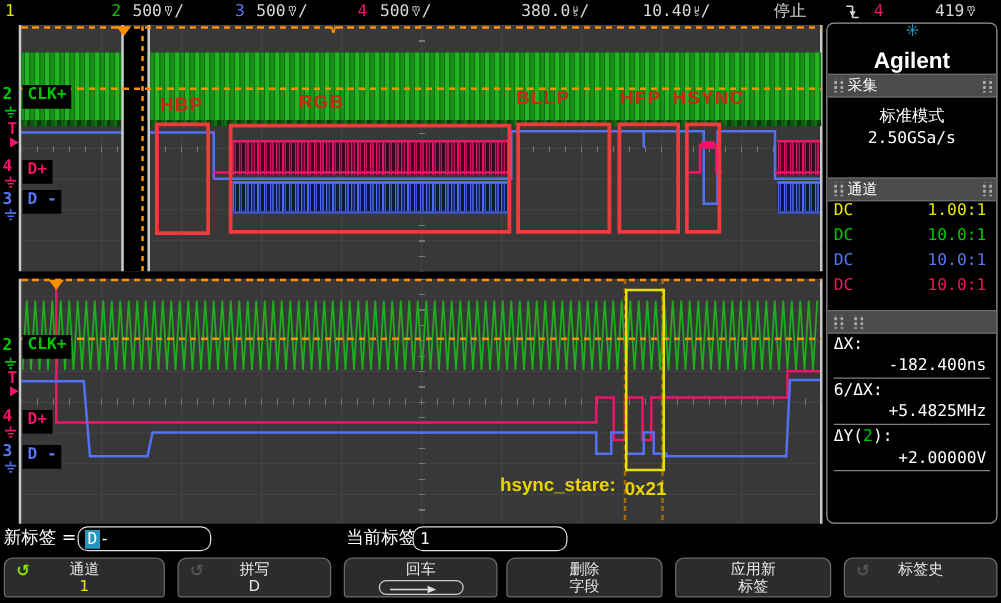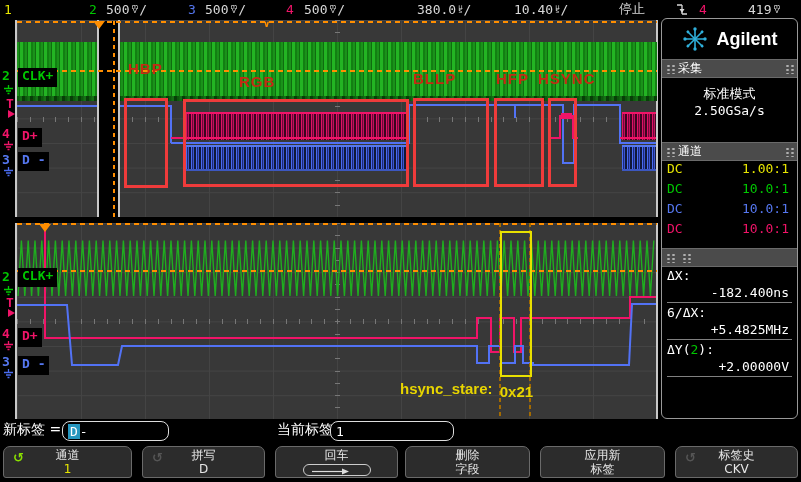--- a/index.html
+++ b/index.html
@@ -39,21 +39,21 @@
            font:bold 13px "DejaVu Sans Mono",monospace;}
   .mark{position:absolute;font:bold 13px "DejaVu Sans Mono",monospace;line-height:13px;}
   .triR{position:absolute;width:0;height:0;border-top:4px solid transparent;border-bottom:4px solid transparent;
         border-left:7px solid #f01468;}
   .ybox{position:absolute;border:2px solid #e8e000;}
   .ytext{position:absolute;font:bold 15px "Liberation Sans",sans-serif;color:#e8d500;}
   
   .sidebar{position:absolute;left:661px;top:18px;width:137px;height:401px;background:#000;
            border:1px solid #999;border-radius:6px;box-sizing:border-box;overflow:hidden;}
   .brand{height:40px;display:flex;align-items:center;justify-content:center;gap:9px;color:#fff;
-         font:bold 18px "Liberation Sans",sans-serif;}
+         font:bold 18px "Liberation Sans",sans-serif;flex-direction:column;}
   .shead{height:17px;background:#4b4b4b;border-top:1px solid #6a6a6a;border-bottom:1px solid #6a6a6a;
          display:flex;align-items:center;}
   .shead .t{flex:1;text-align:left;color:#fff;font-size:12px;}
   .grip{width:10px;height:11px;margin:0 3px;
         background-image:radial-gradient(circle,#b0b0b0 1px,transparent 1.4px);
         background-size:5px 4px;background-position:1px 1px;}
   .acq{height:64px;color:#fff;font-size:13px;text-align:center;padding-top:7px;box-sizing:border-box;line-height:17px;}
   .chrow{display:flex;justify-content:space-between;padding:0 8px 0 5px;height:20px;line-height:20px;
          font:13px "DejaVu Sans Mono",monospace;}
   .cur{color:#fff;font:13px "DejaVu Sans Mono",monospace;padding:0 5px;}
@@ -185,21 +185,21 @@
   <div class="dashH" style="left:17px;top:21px;width:640px;"></div>
   <div class="dashH" style="left:17px;top:70px;width:640px;"></div>
   <div class="triD" style="left:93px;top:21px;"></div>
   <div class="caret" style="left:263px;top:19px;">∨</div>
 
   <div class="redbox" style="left:124px;top:98px;width:44px;height:90px;box-sizing:border-box;"></div>
   <div class="redbox" style="left:183px;top:99px;width:226px;height:88px;box-sizing:border-box;"></div>
   <div class="redbox" style="left:413px;top:98px;width:76px;height:89px;box-sizing:border-box;"></div>
   <div class="redbox" style="left:494px;top:98px;width:50px;height:89px;box-sizing:border-box;"></div>
   <div class="redbox" style="left:548px;top:98px;width:29px;height:89px;box-sizing:border-box;"></div>
-  <div class="redlab" style="left:128px;top:60px;">HBP</div>
+  <div class="redlab" style="left:128px;top:76px;">HBP</div>
   <div class="redlab" style="left:239px;top:73px;">RGB</div>
   <div class="redlab" style="left:413px;top:70px;">BLLP</div>
   <div class="redlab" style="left:496px;top:70px;">HFP</div>
   <div class="redlab" style="left:538px;top:70px;">HSYNC</div>
 
   <div class="chlabel c-g" style="left:18px;top:68px;">CLK+</div>
   <div class="chlabel c-p" style="left:18px;top:128px;">D+</div>
   <div class="chlabel c-b" style="left:18px;top:152px;">D -</div>
 
   <div class="mark c-g" style="left:2px;top:69px;">2</div>
@@ -349,16 +349,15 @@
     <div class="l1">删除</div>
     <div class="l2">字段</div>
   </div>
   <div class="skey" style="left:540px;width:125px;text-align:center;">
     <div class="l1">应用新</div>
     <div class="l2">标签</div>
   </div>
   <div class="skey" style="left:675px;width:123px;">
     <span class="cyc dim">↺</span>
     <div class="l1">标签史</div>
-    <div class="l2">CKV</div>
   </div>
 
 </div>
 
 </body></html>

